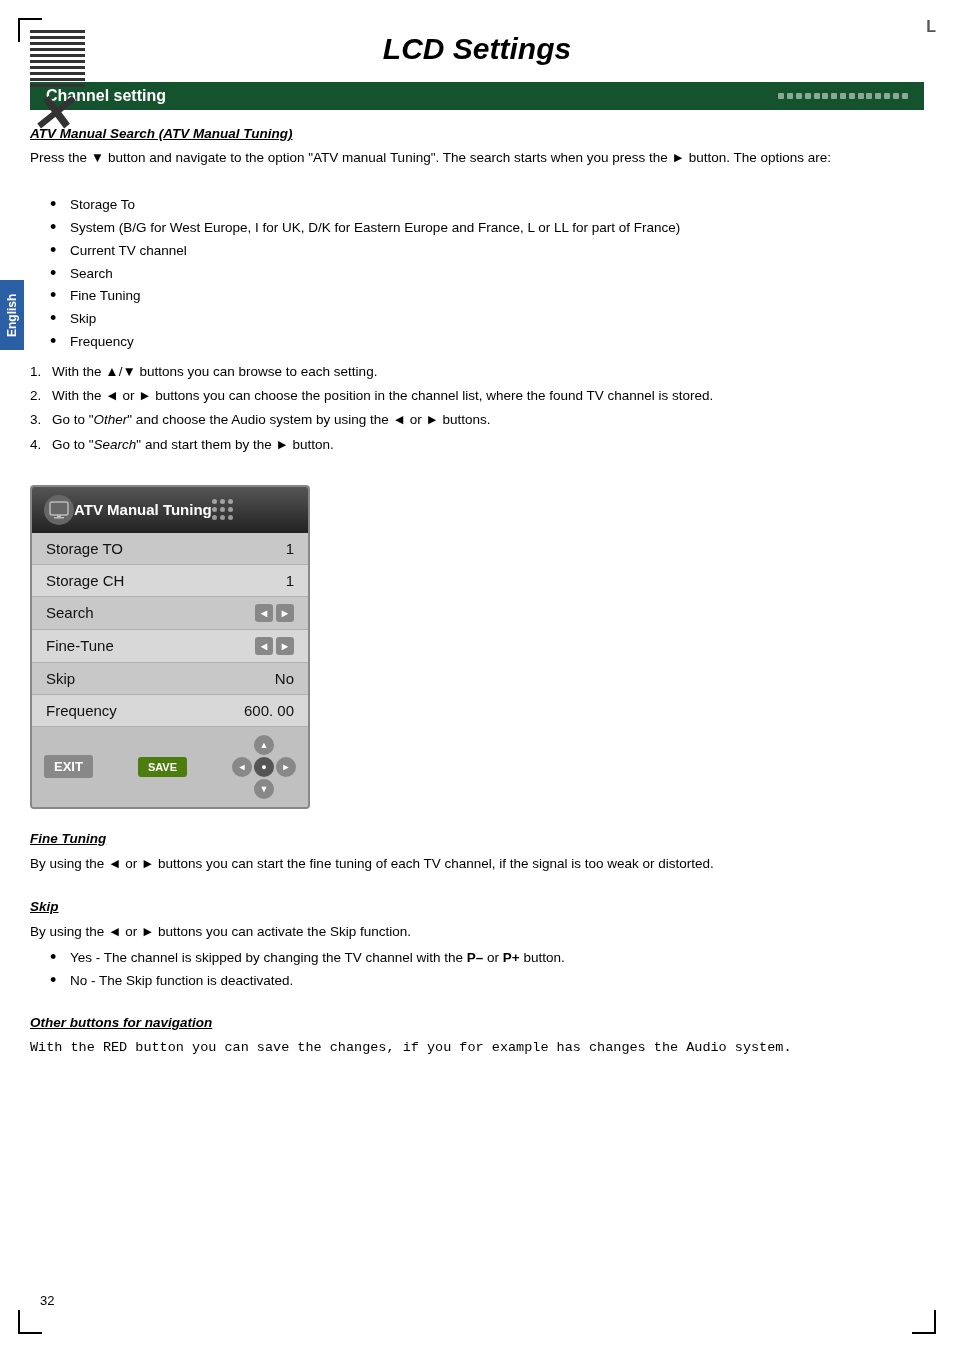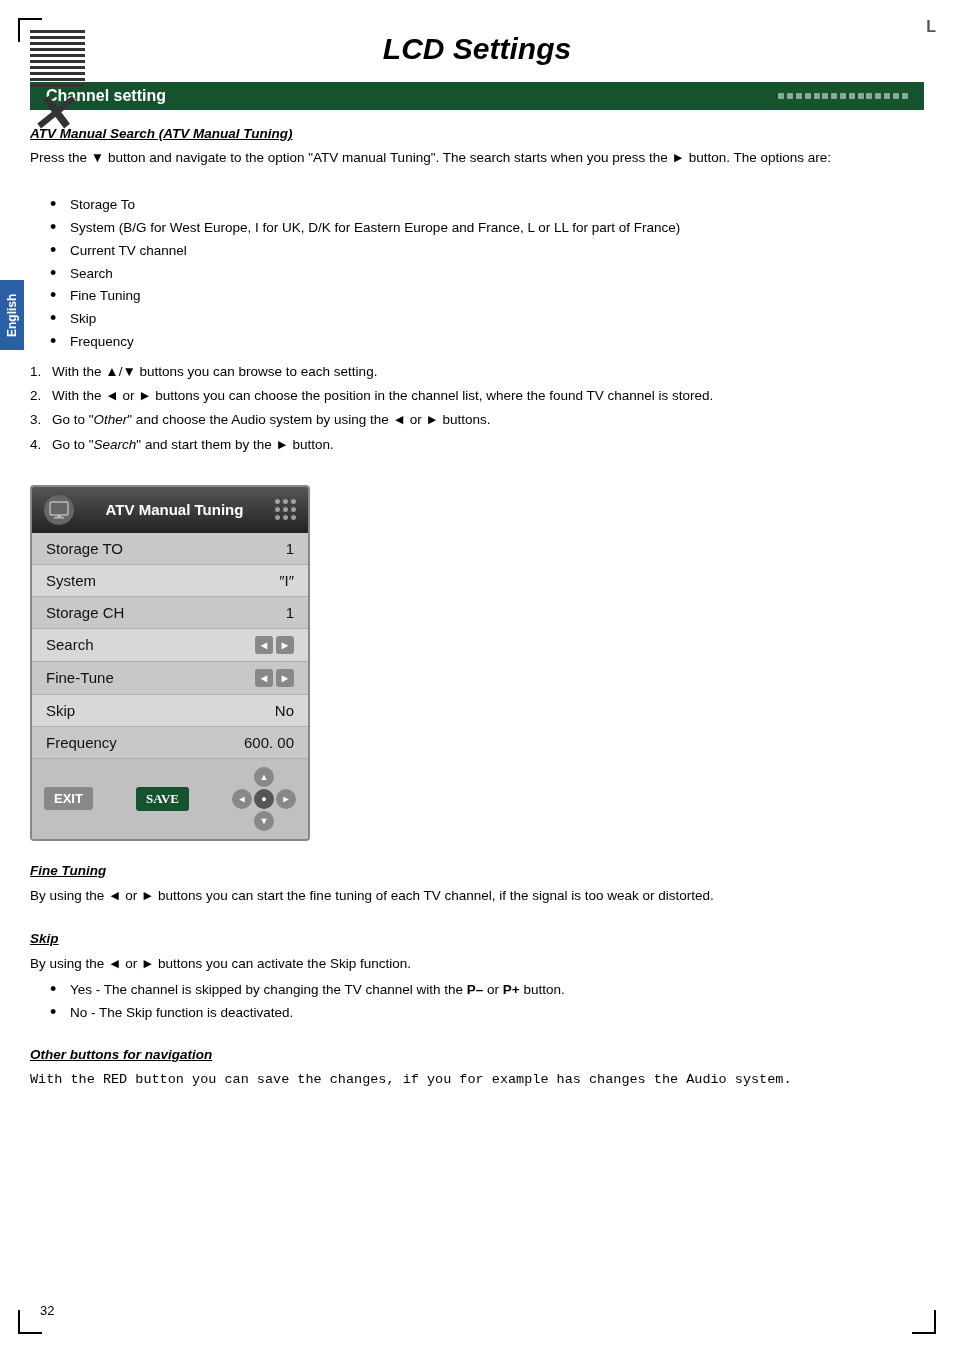--- a/index.html
+++ b/index.html
@@ -192,21 +192,20 @@
       border-radius: 4px;
       overflow: hidden;
       flex-shrink: 0;
     }
 
     .panel-header {
       background: linear-gradient(to bottom, #555 0%, #222 100%);
       color: #fff;
       display: flex;
       align-items: center;
-      justify-content: space-between;
       padding: 8px 12px;
       font-size: 15px;
       font-weight: bold;
     }
     .panel-header-icon {
       width: 30px; height: 30px;
       background: #666;
       border-radius: 50%;
       display: flex; align-items: center; justify-content: center;
       color: #ccc;
@@ -260,27 +259,26 @@
     }
     .btn-exit {
       background: #888;
       color: #fff;
       font-size: 13px;
       font-weight: bold;
       padding: 4px 10px;
       border-radius: 3px;
     }
     .btn-save {
-      background: #14532d;
-      color: #fff;
-      font-size: 13px;
+      background: #4d7c0f;
+      color: #fff;
+      font-size: 11px;
       font-weight: bold;
       padding: 4px 10px;
       border-radius: 3px;
-      font-family: Liberation Serif, serif;
     }
     .nav-cluster {
       display: grid;
       grid-template-columns: 20px 20px 20px;
       grid-template-rows: 20px 20px 20px;
       gap: 2px;
     }
     .nav-btn {
       width: 20px; height: 20px;
       border-radius: 50%;
@@ -302,21 +300,21 @@
     .lower-section {
       margin-bottom: 22px;
     }
     .lower-section .subsection-title {
       margin-bottom: 4px;
     }
 
     
     .page-number {
       position: absolute;
-      bottom: 34px;
+      bottom: 44px;
       left: 40px;
       font-size: 13px;
     }
   </style>
 </head>
 <body>
 
 <div class="corner-tl"></div>
 <div class="corner-tr">L</div>
 <div class="corner-bl"></div>
@@ -455,24 +453,20 @@
       </div>
     </div>
 
     <div class="panel-rows">
 
       <div class="panel-row">
         <span class="panel-row-label">Storage TO</span>
         <span class="panel-row-value">1</span>
       </div>
 
-      <div class="panel-row">
-        <span class="panel-row-label">System</span>
-        <span class="panel-row-value">″I″</span>
-      </div>
 
       <div class="panel-row">
         <span class="panel-row-label">Storage CH</span>
         <span class="panel-row-value">1</span>
       </div>
 
       <div class="panel-row">
         <span class="panel-row-label">Search</span>
         <div class="panel-arrows">
           <div class="arr-btn">◄</div>

